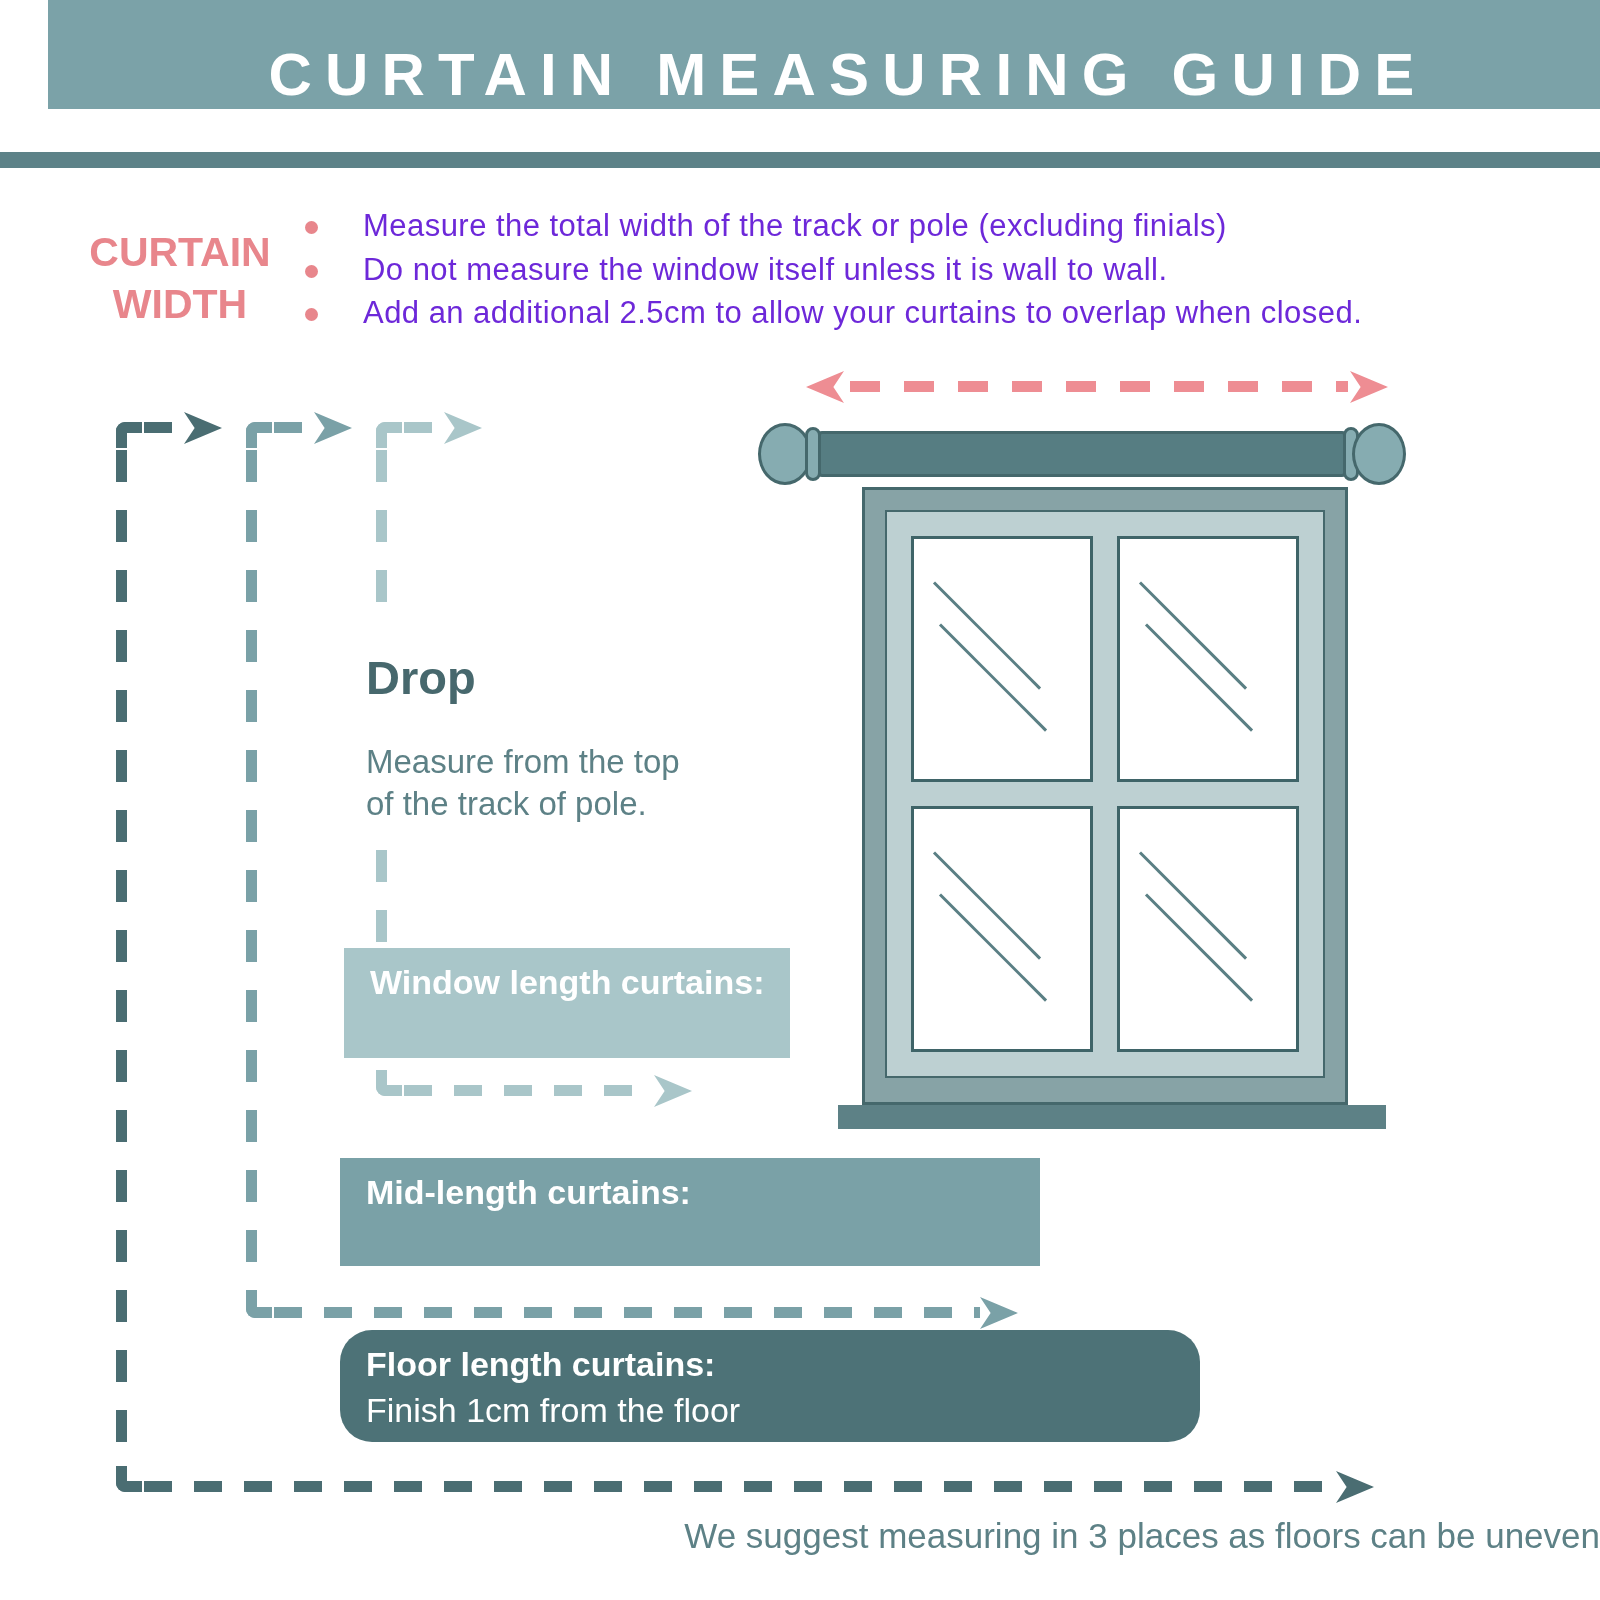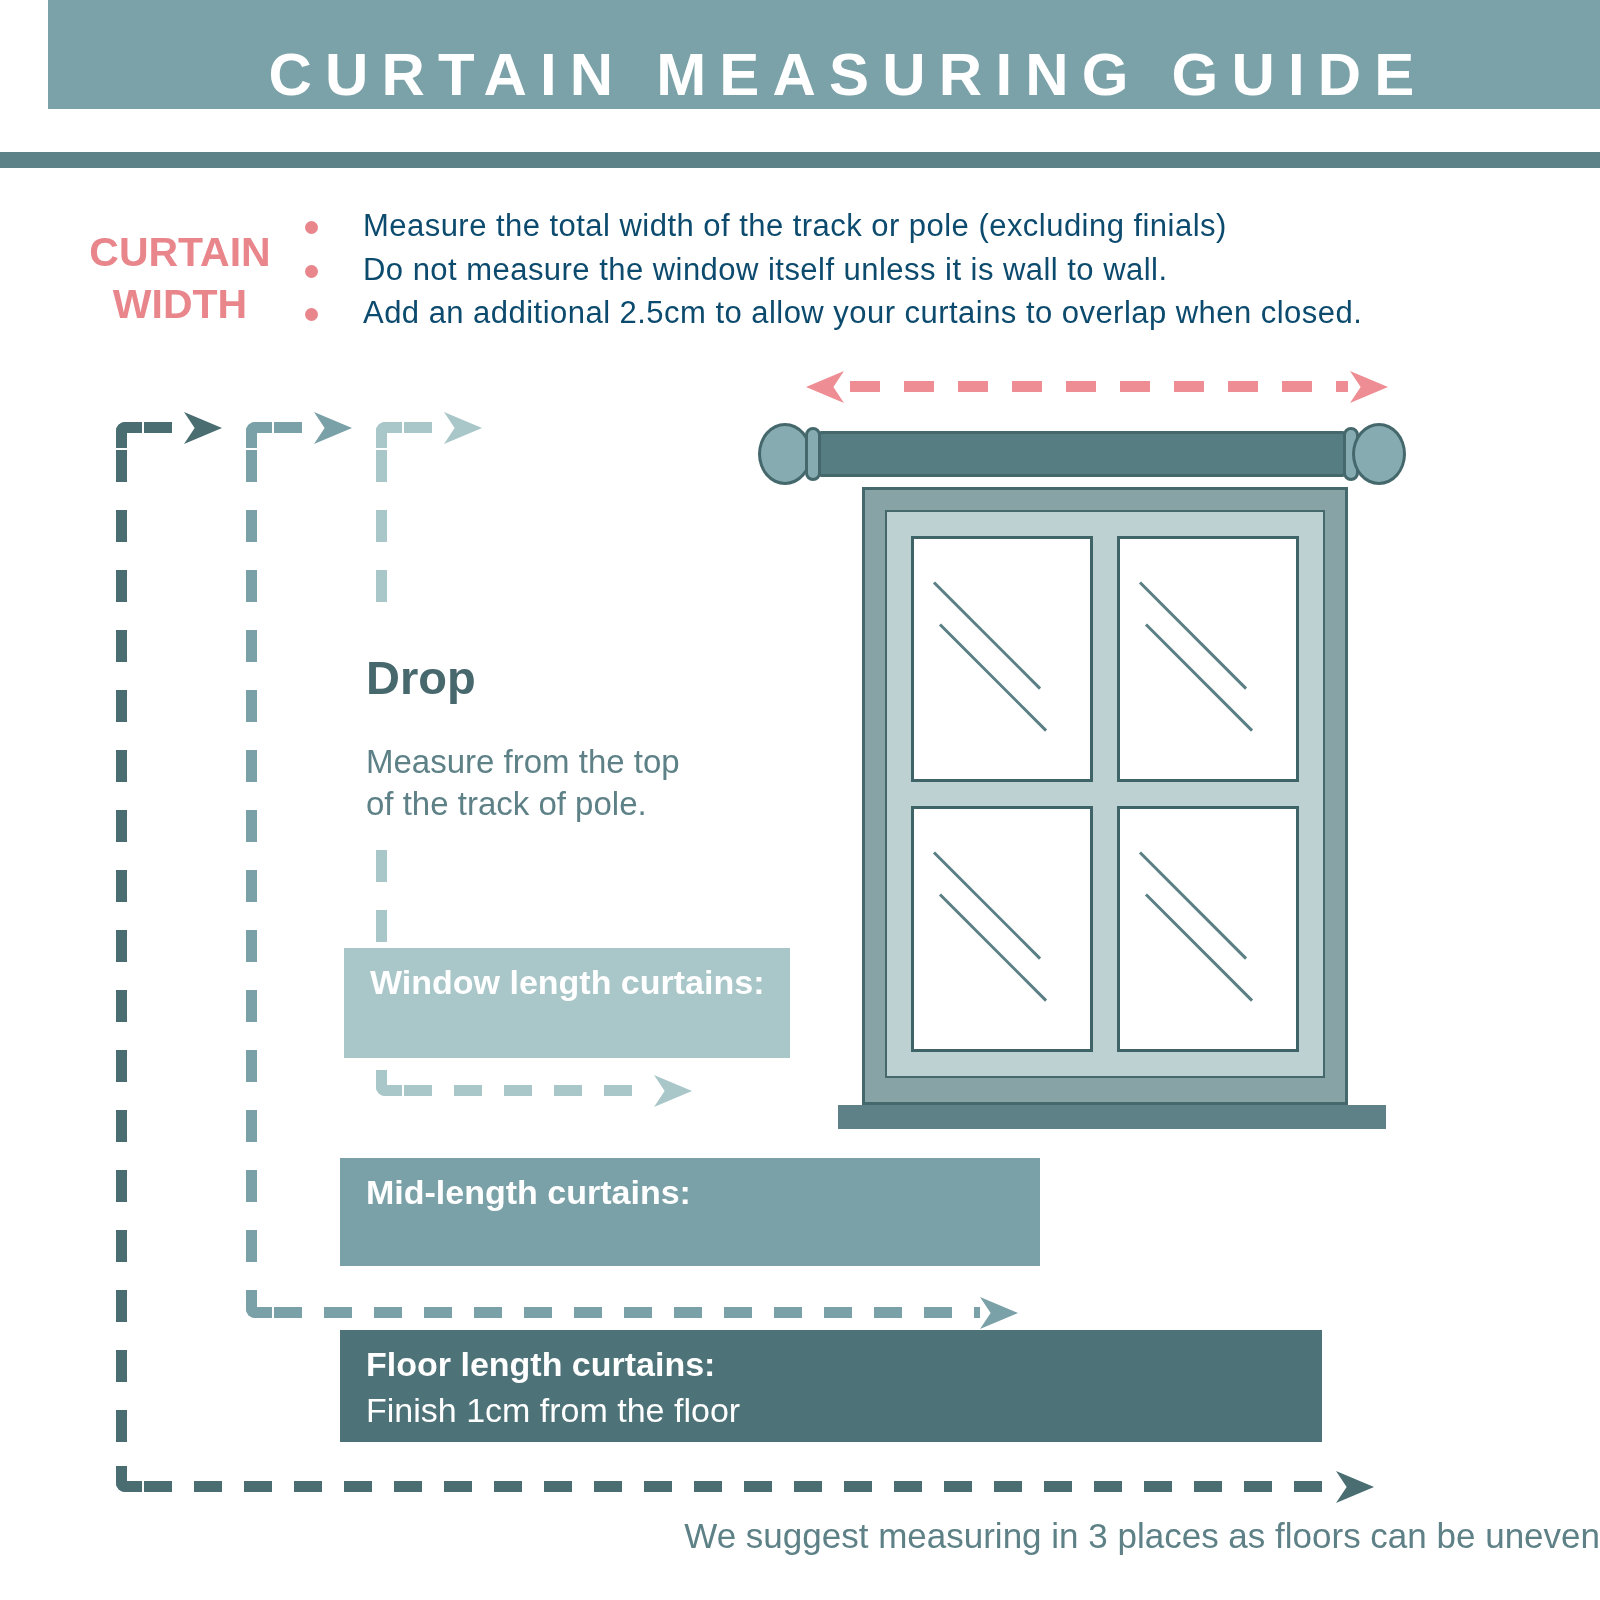--- a/index.html
+++ b/index.html
@@ -12,21 +12,21 @@
     display:flex;align-items:flex-end;justify-content:center;margin-left:48px;}
   .banner h1{margin:0;color:#ffffff;font-size:60px;font-weight:bold;letter-spacing:0.22em;}
   .banner-strip{position:absolute;left:0;top:152px;width:1600px;height:16px;background:#5d8288;}
   
   .width-label{position:absolute;left:80px;top:226px;width:200px;text-align:center;
     color:#e8868c;font-size:41px;font-weight:bold;line-height:1.28;}
   .bullets{position:absolute;left:305px;top:210px;margin:0;padding:0;list-style:none;}
   .bullets li{display:flex;align-items:flex-start;margin-bottom:11px;}
   .bullet-dot{flex:0 0 auto;width:13px;height:13px;border-radius:50%;background:#e8868c;
     margin:11px 45px 0 0;}
-  .bullet-text{color:#0c4a6e;font-size:31px;line-height:1.05;letter-spacing:0.015em;}
+  .bullet-text{color:#6d28d9;font-size:31px;line-height:1.05;letter-spacing:0.015em;}
   
   .dash-h{position:absolute;height:11px;}
   .dash-v{position:absolute;width:11px;}
   .pink-dash{background-image:repeating-linear-gradient(90deg,#ee8d93 0 30px,transparent 30px 54px);}
   .teal-dash-h-dark{background-image:repeating-linear-gradient(90deg,#4a6d72 0 28px,transparent 28px 50px);}
   .teal-dash-h-med{background-image:repeating-linear-gradient(90deg,#7aa1a7 0 28px,transparent 28px 50px);}
   .teal-dash-h-light{background-image:repeating-linear-gradient(90deg,#a9c6c9 0 28px,transparent 28px 50px);}
   .teal-dash-v-dark{background-image:repeating-linear-gradient(180deg,#4a6d72 0 32px,transparent 32px 60px);}
   .teal-dash-v-med{background-image:repeating-linear-gradient(180deg,#7aa1a7 0 32px,transparent 32px 60px);}
   .teal-dash-v-light{background-image:repeating-linear-gradient(180deg,#a9c6c9 0 32px,transparent 32px 60px);}
@@ -59,21 +59,21 @@
   
   .drop-block{position:absolute;left:366px;top:650px;}
   .drop-block h2{margin:0 0 36px 0;font-size:47px;font-weight:bold;color:#47686d;}
   .drop-block p{margin:0;font-size:33px;color:#5d8186;line-height:1.28;}
   
   .len-box{position:absolute;box-sizing:border-box;color:#ffffff;padding:15px 15px 0 26px;}
   .len-box .t{font-size:34px;font-weight:bold;margin-bottom:7px;}
   .len-box .s{font-size:34px;}
   .box-window{left:344px;top:948px;width:446px;height:110px;background:#a9c6c9;}
   .box-mid{left:340px;top:1158px;width:700px;height:108px;background:#7aa1a7;}
-  .box-floor{left:340px;top:1330px;width:982px;height:112px;background:#4d7277;}
+  .box-floor{left:340px;top:1330px;width:860px;height:112px;background:#4d7277;border-radius:32px;}
   
   .footer-note{position:absolute;left:0;top:1516px;width:1600px;text-align:right;
     color:#5d8186;font-size:35px;}
 </style>
 </head>
 <body>
 
 <div class="canvas">
 
   <header class="banner">

